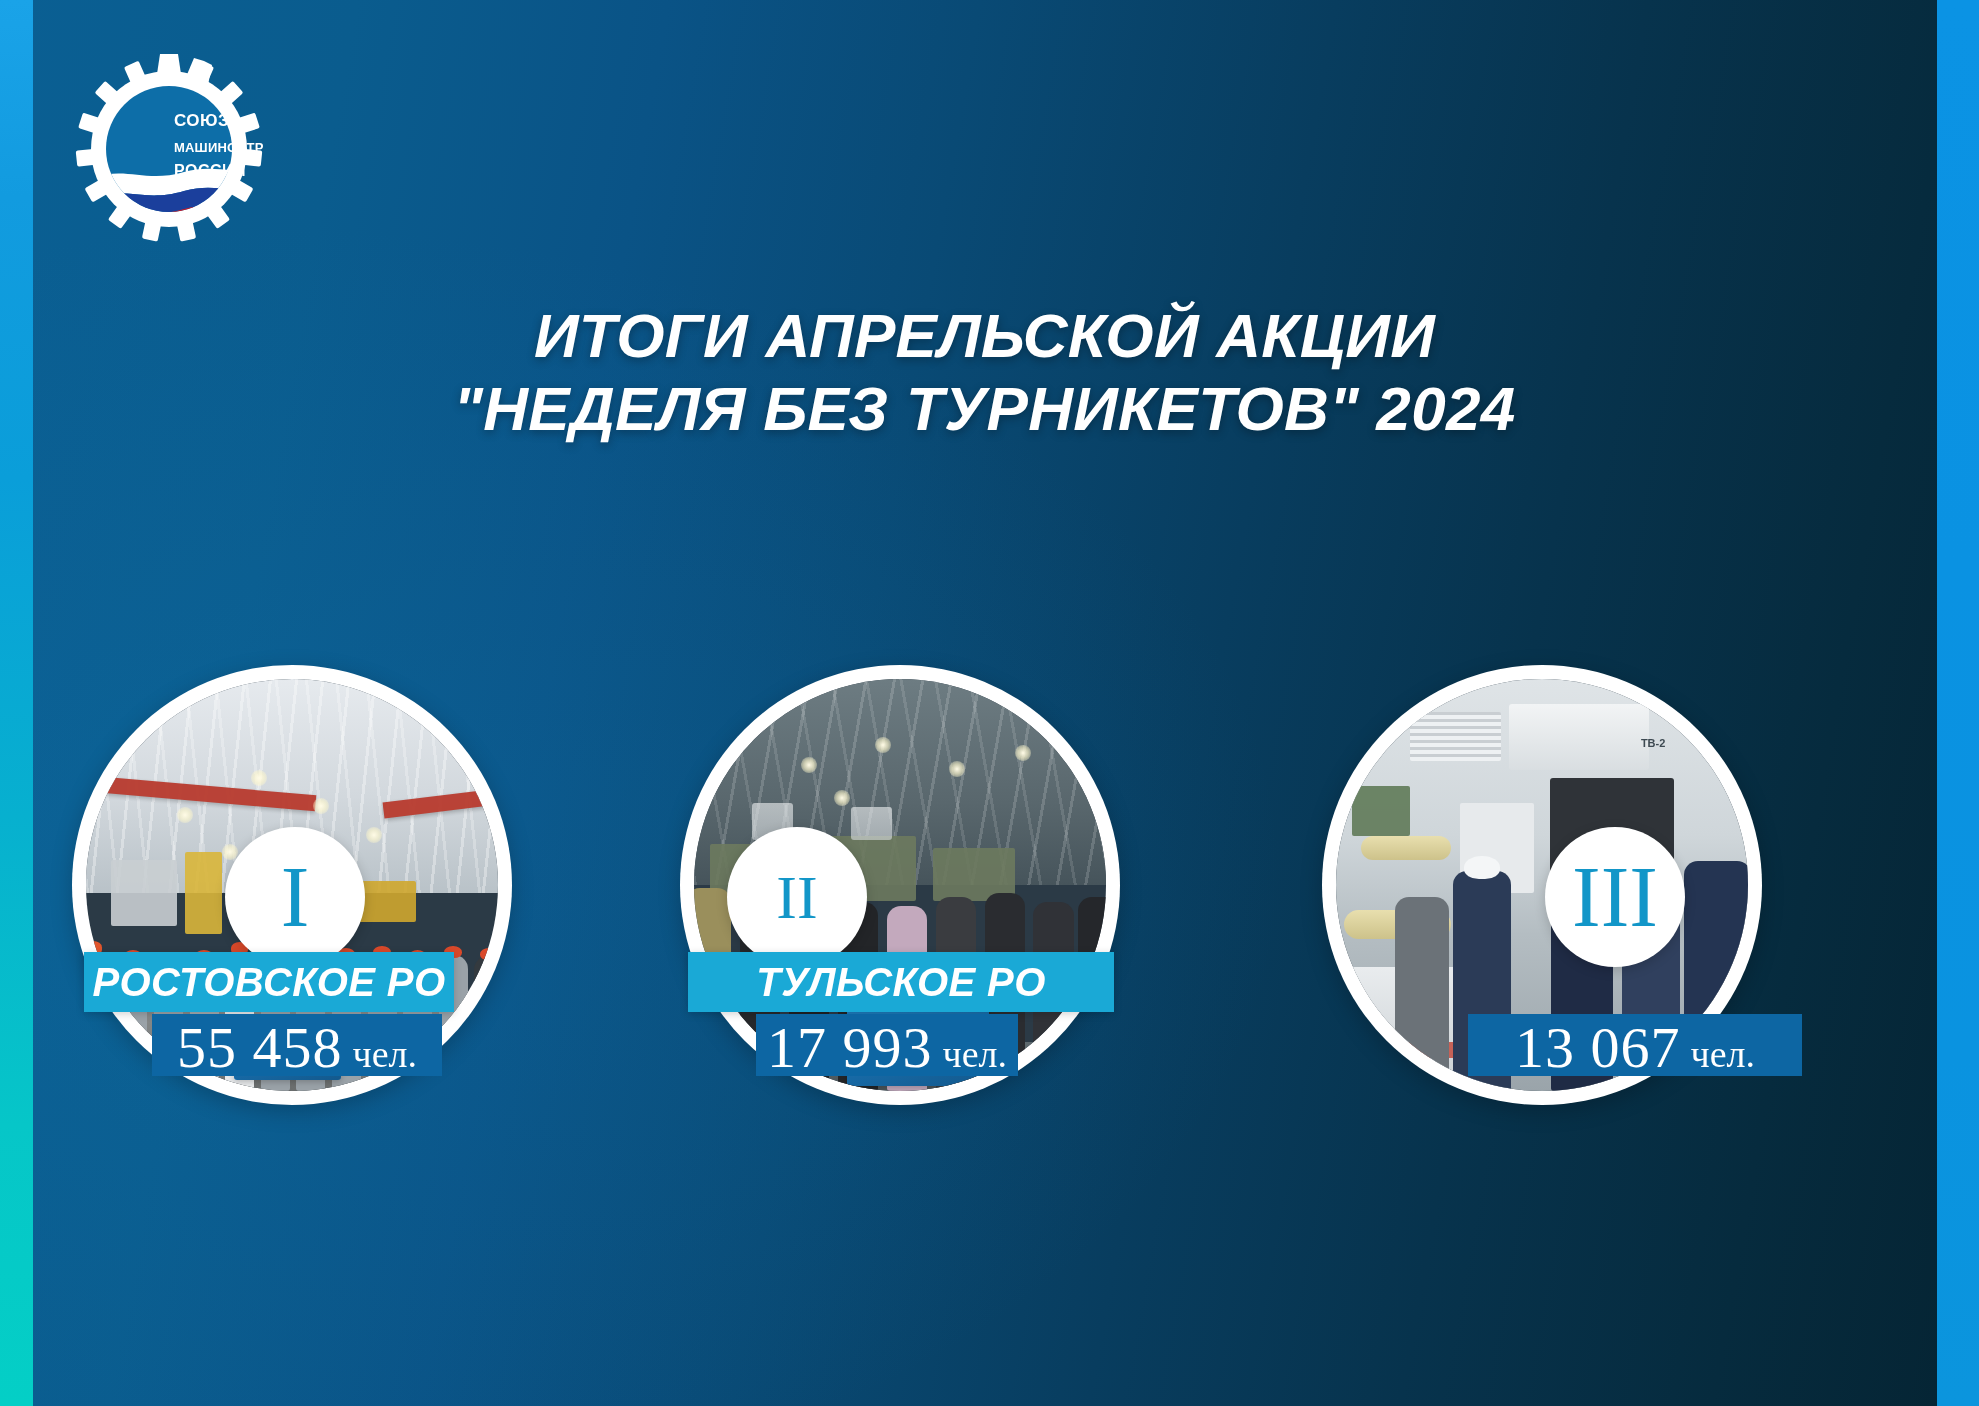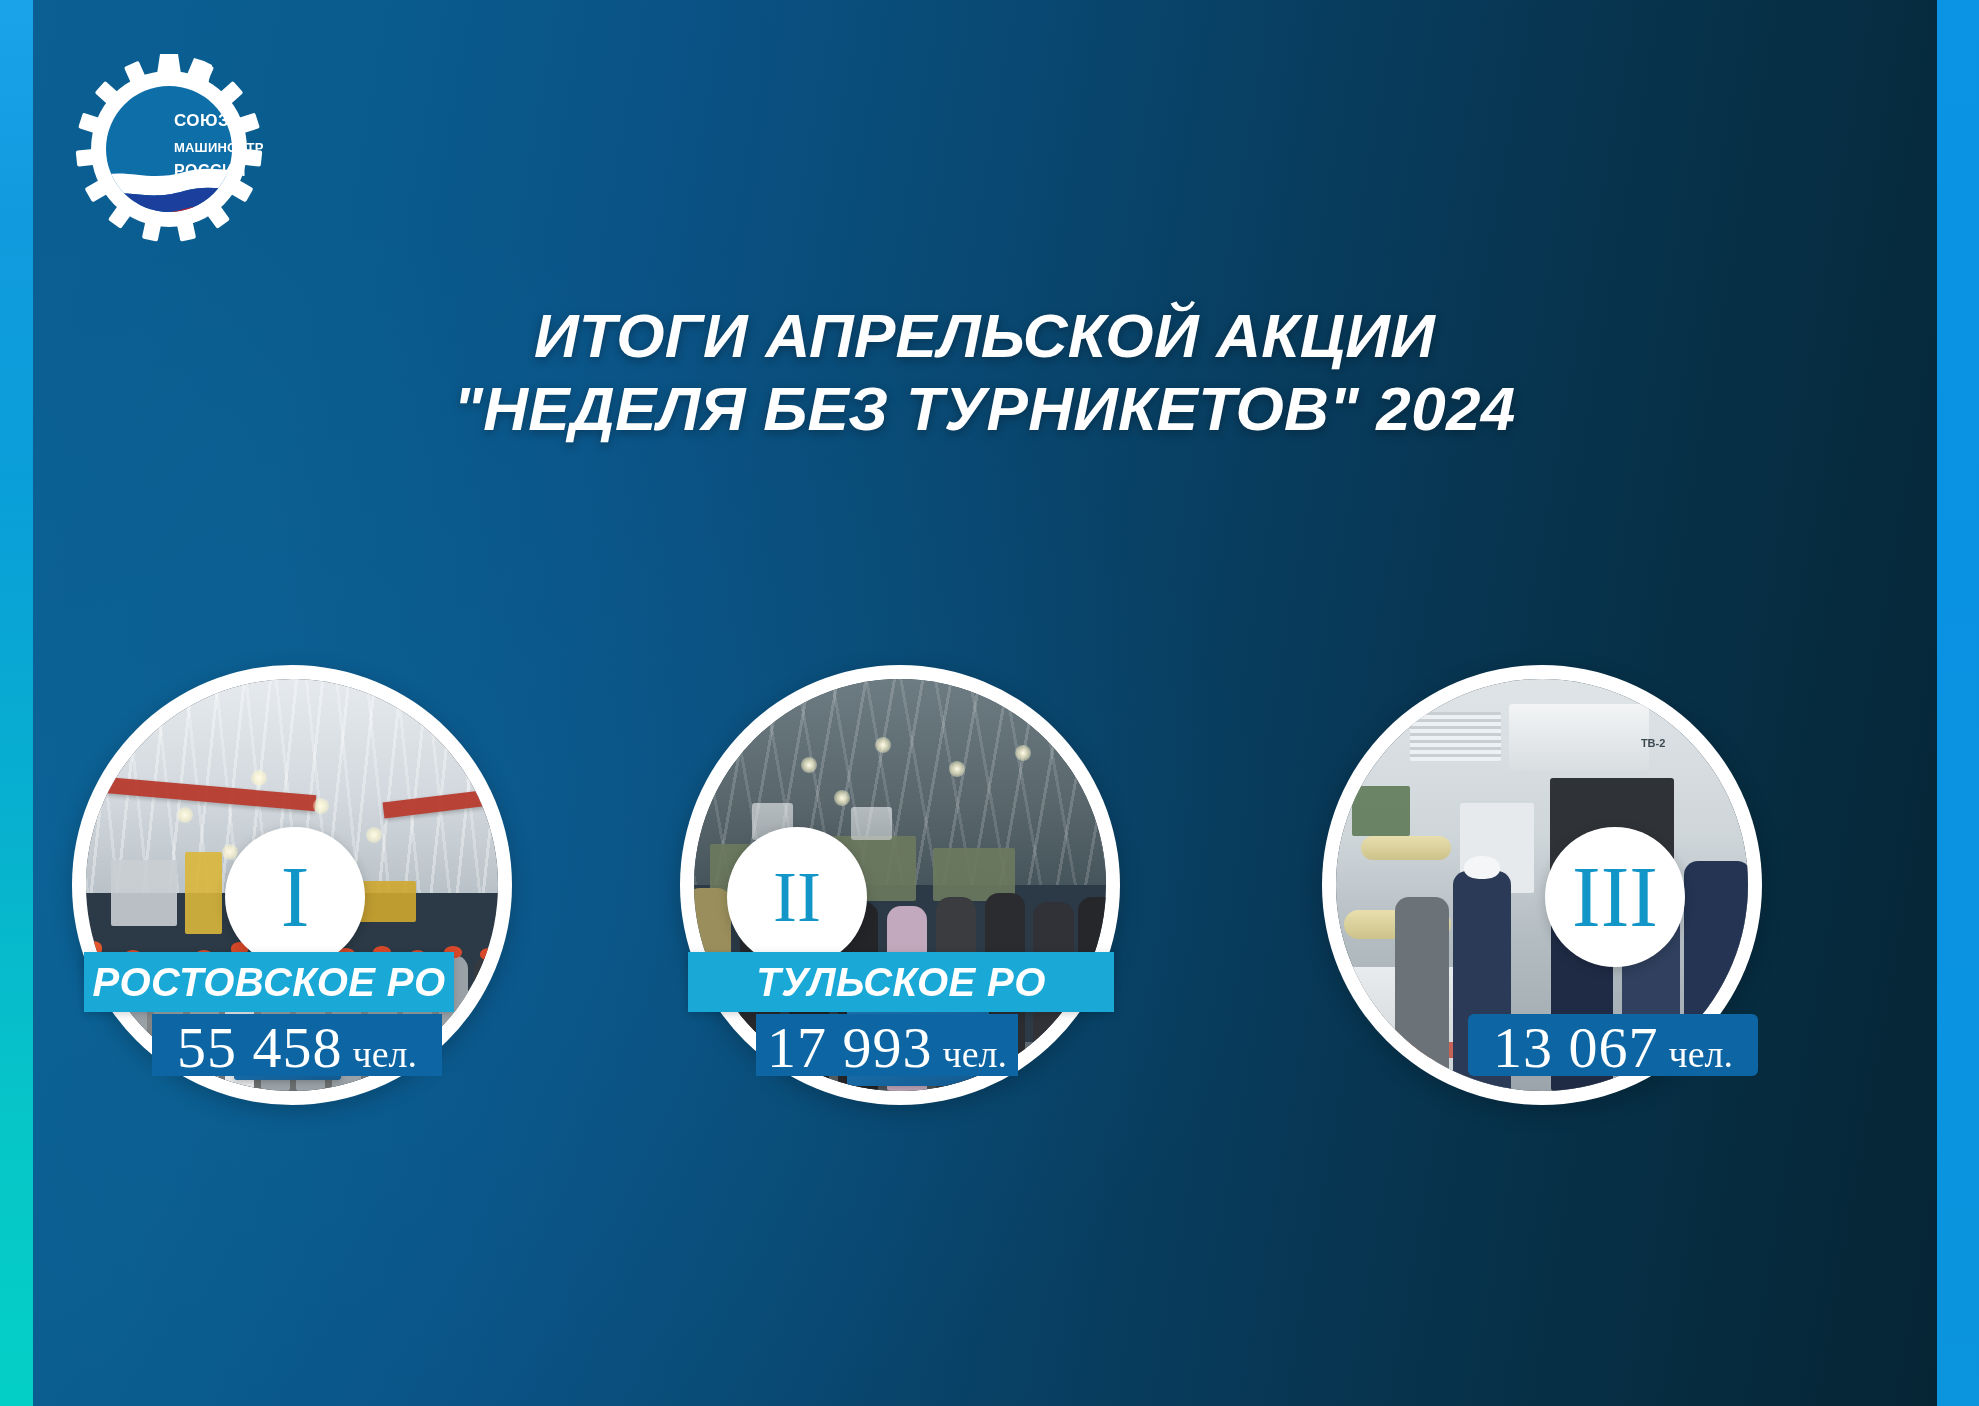--- a/index.html
+++ b/index.html
@@ -380,21 +380,21 @@
             <div class="flag-mark">
               <span style="font-size:7px">СОЮЗ</span><br>
               <span style="font-size:7px">МАШИНОСТРОИТЕЛЕЙ</span><br>
               <span style="font-size:7px">РОССИИ</span>
             </div>
           </div>
         </div>
       </div>
     </div>
 
-    <div class="rank-badge" style="left:712px; top:827px; width:140px; height:140px; font-size:72px; left:auto; right:1112px;">
+    <div class="rank-badge" style="left:712px; top:827px; width:140px; height:140px; font-size:62px; left:auto; right:1112px;">
       <span>II</span>
     </div>
 
     <div class="region-bar" style="left:688px; top:952px; width:426px; height:60px;">
       <span>ТУЛЬСКОЕ РО</span>
     </div>
 
     <div class="count-box" style="left:756px; top:1014px; width:262px; height:62px;">
       <span class="num">17 993</span>
       <span class="unit">чел.</span>
@@ -427,19 +427,19 @@
           <div class="person" style="left:82%; width:15%; height:90%; background:#243452;"></div>
         </div>
       </div>
     </div>
 
     <div class="rank-badge" style="left:1545px; top:827px; width:140px; height:140px; font-size:86px;">
       <span>III</span>
     </div>
 
 
-    <div class="count-box" style="left:1468px; top:1014px; width:290px; height:62px;border-radius:6px;">
+    <div class="count-box" style="left:1468px; top:1014px; width:334px; height:62px;">
       <span class="num">13 067</span>
       <span class="unit">чел.</span>
     </div>
   </div>
 
 </div>
 
 </body></html>

